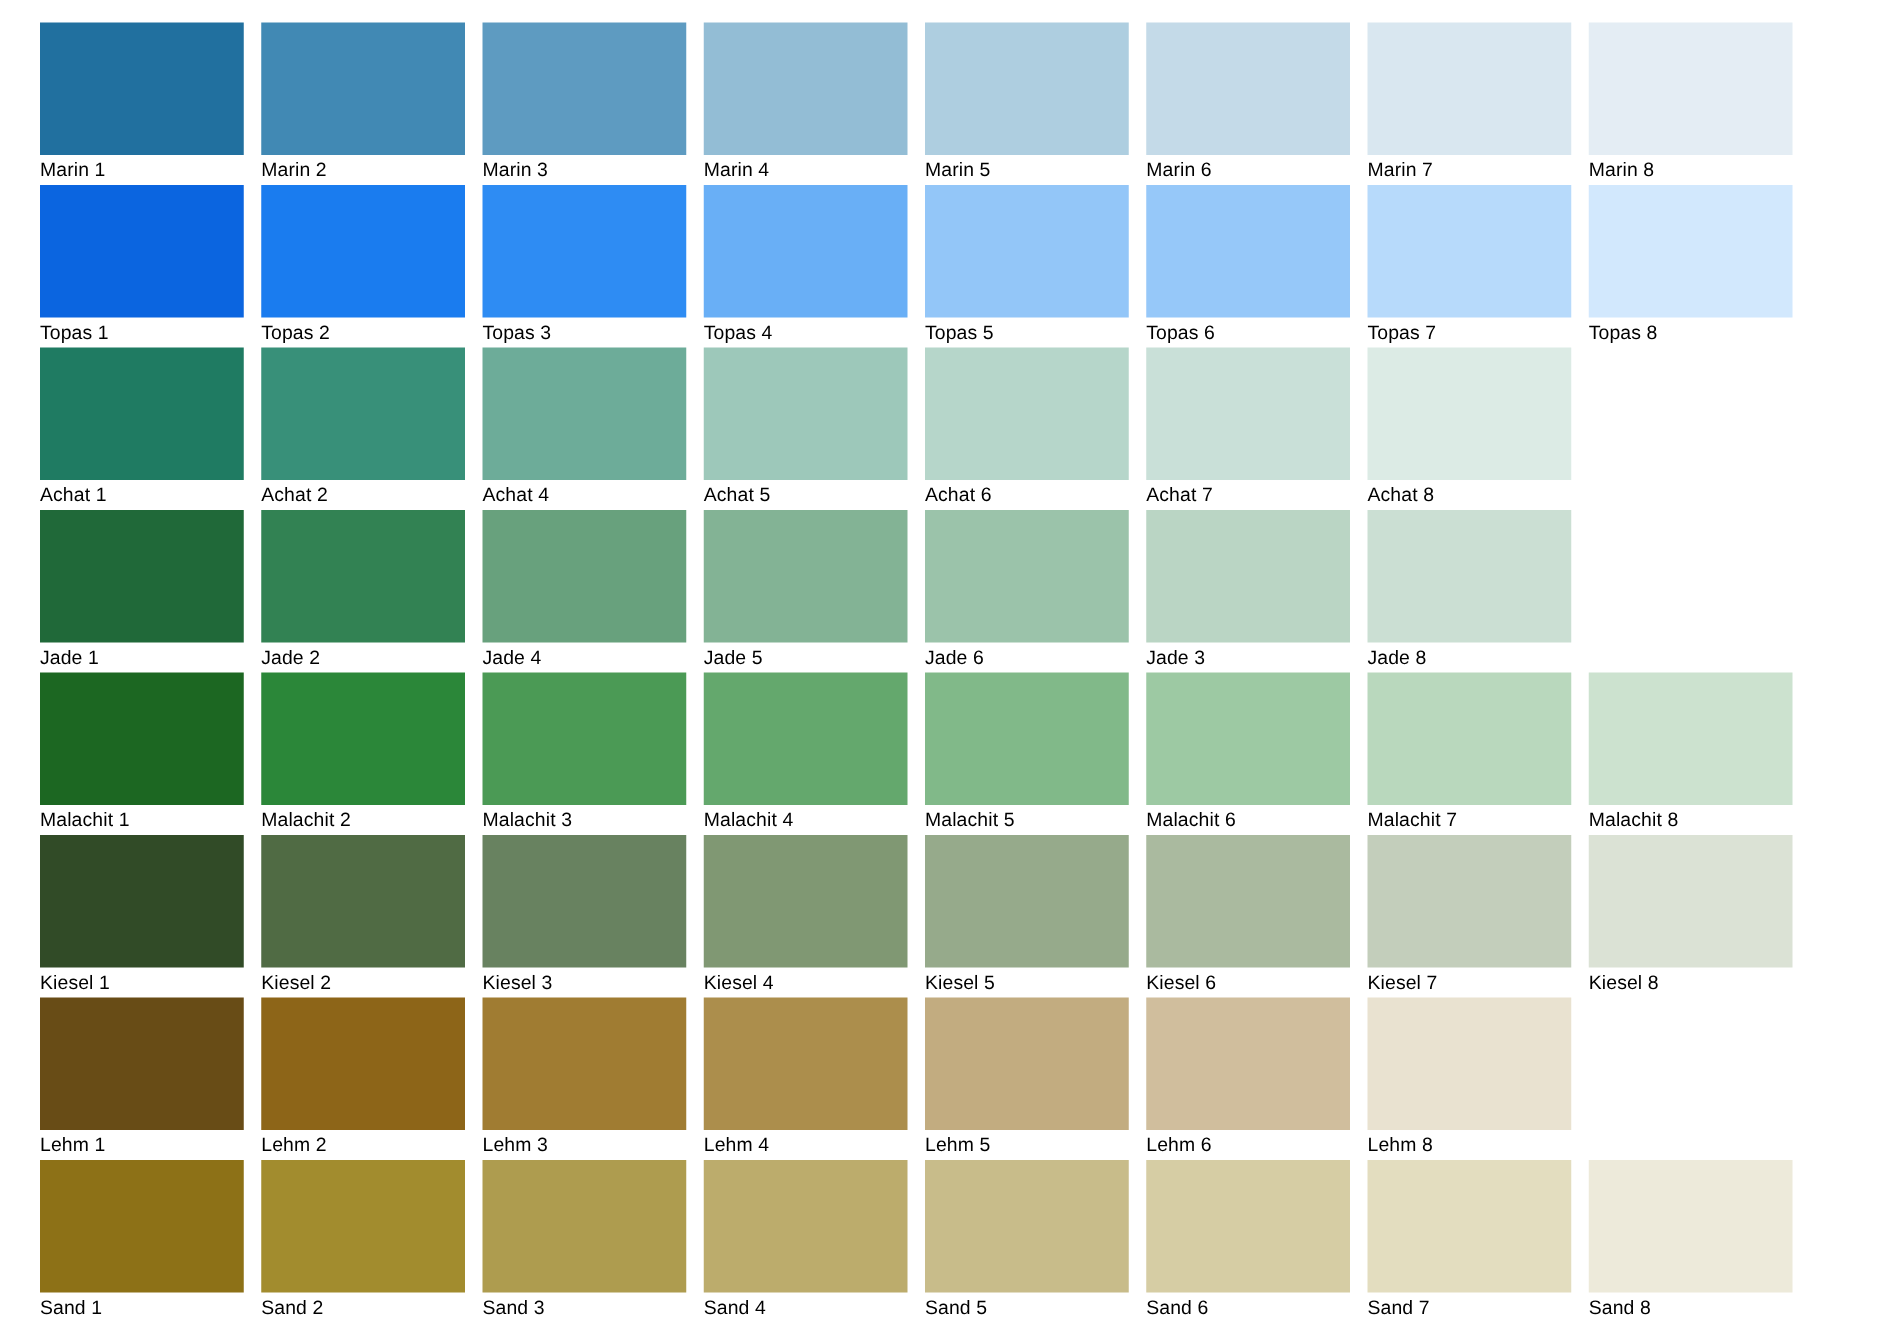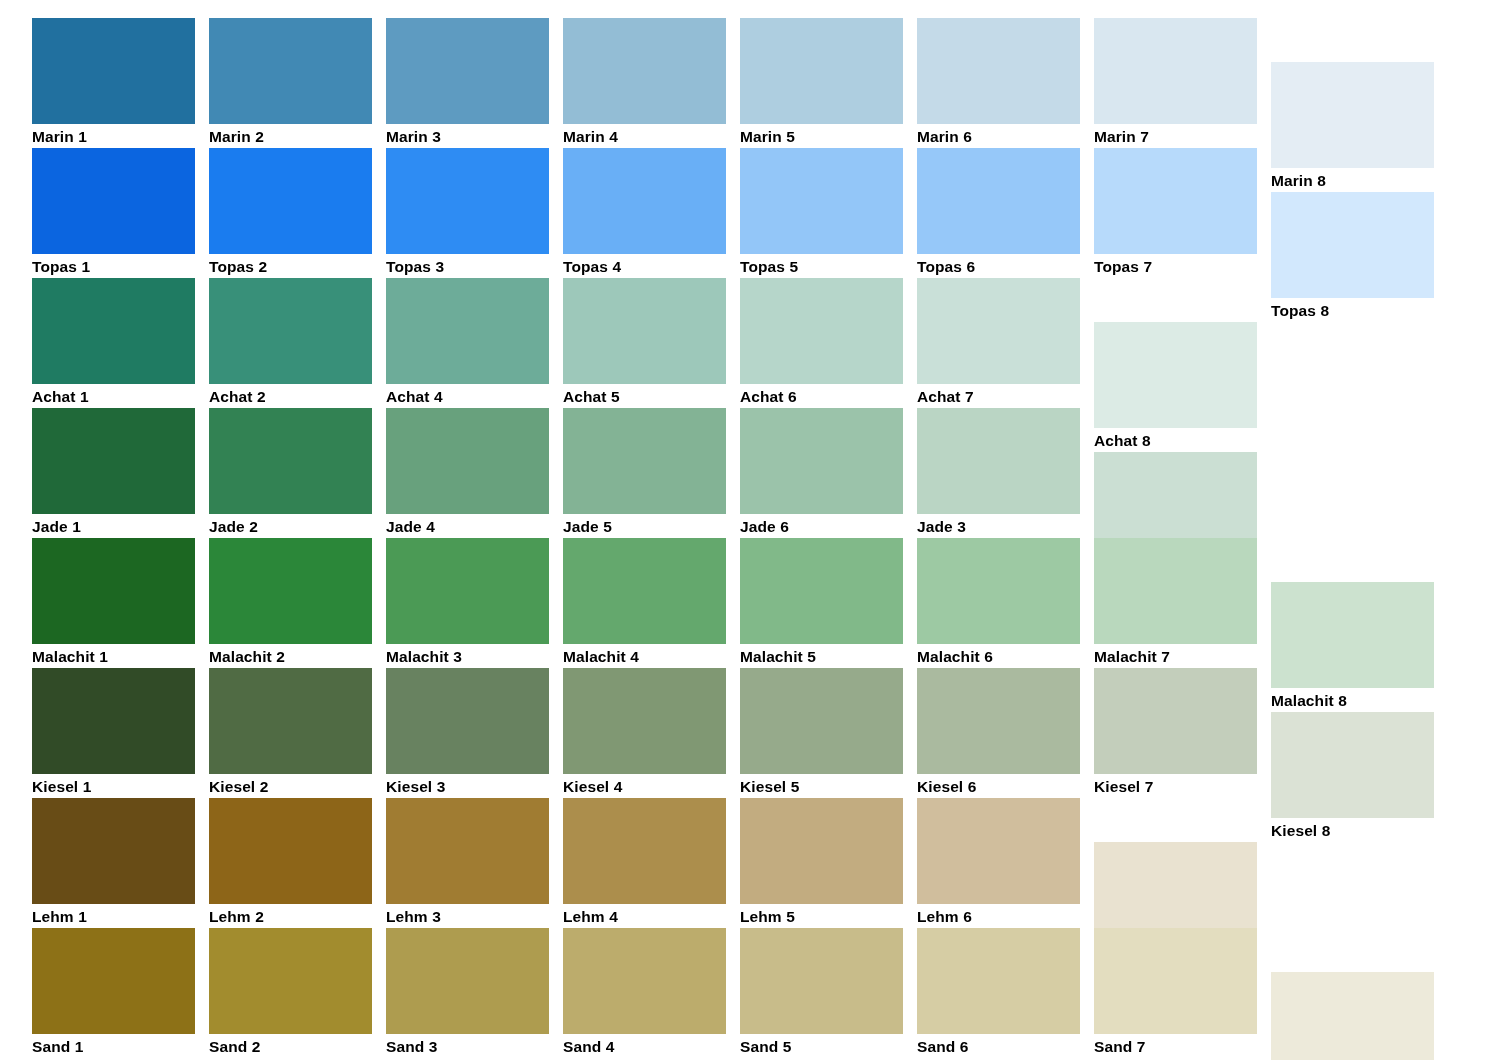--- a/index.html
+++ b/index.html
@@ -13,36 +13,34 @@
     height: 1060px;
     font-family: "Liberation Sans", sans-serif;
     overflow: hidden;
   }
   #palette {
     position: relative;
     width: 1510px;
     height: 1060px;
     box-sizing: border-box;
     padding: 18px 0 0 32px;
-    font-weight: bold;
   }
   .row {
     display: flex;
     height: 130px;
     width: 1445px;
   }
   .cell {
     width: 163px;
     margin-right: 14px;
     display: flex;
     flex-direction: column;
   }
   .cell:last-child {
     margin-right: 0;
-    margin-top: 44px;
   }
   .swatch {
     width: 163px;
     height: 106px;
     flex: 0 0 106px;
   }
   .label {
     font-size: 15.5px;
     line-height: 24px;
     color: #000000;

